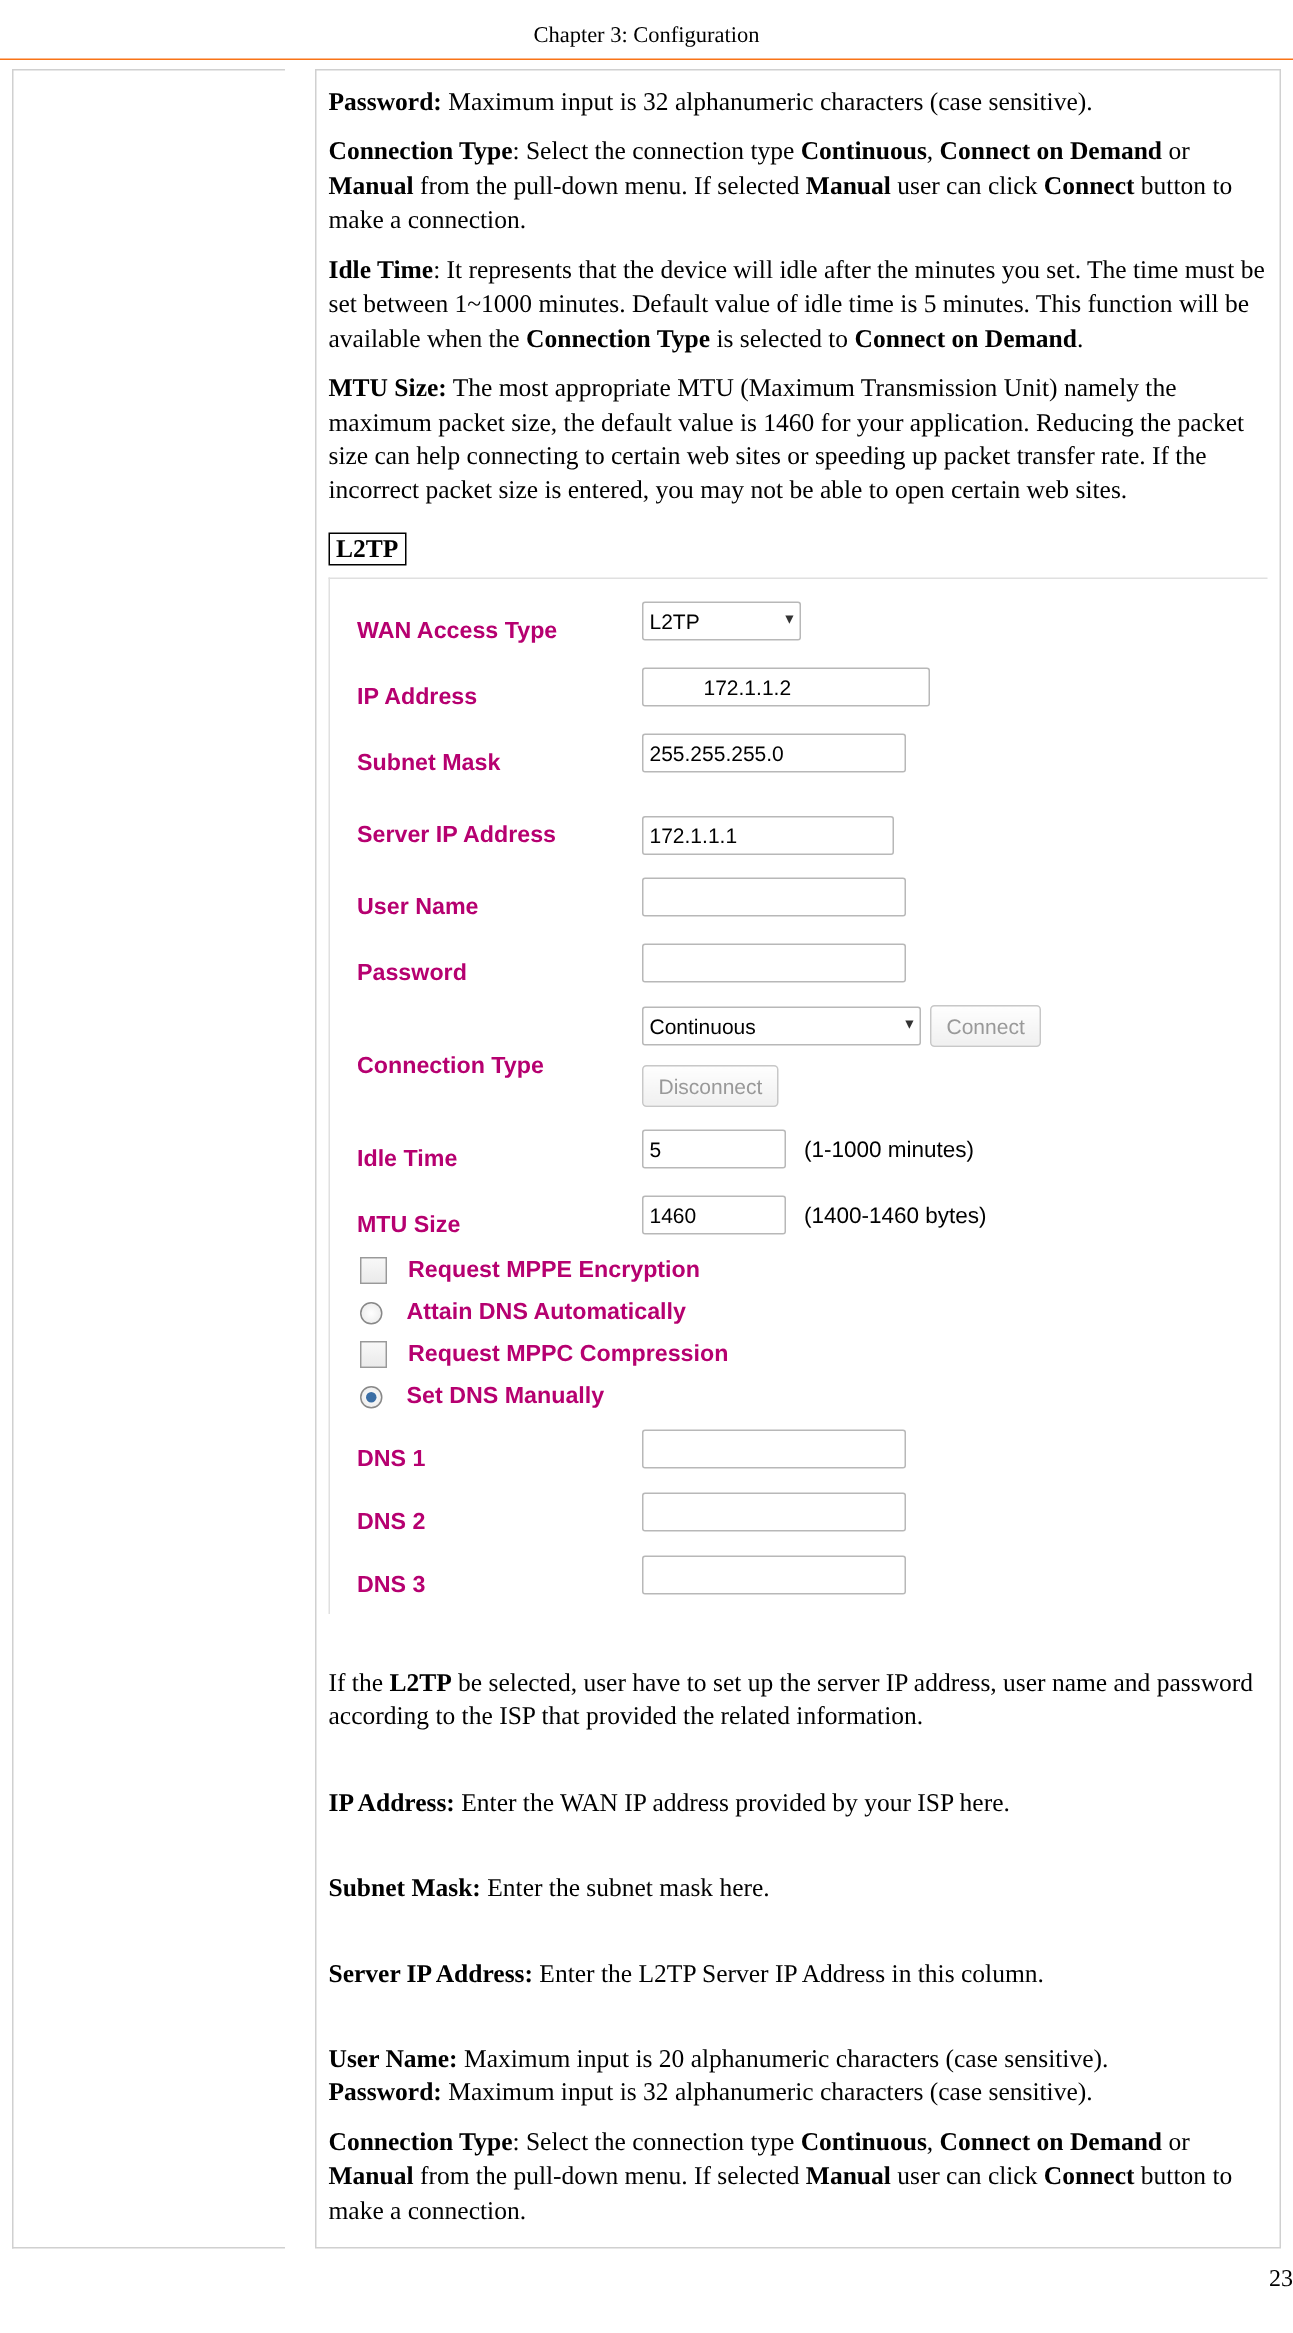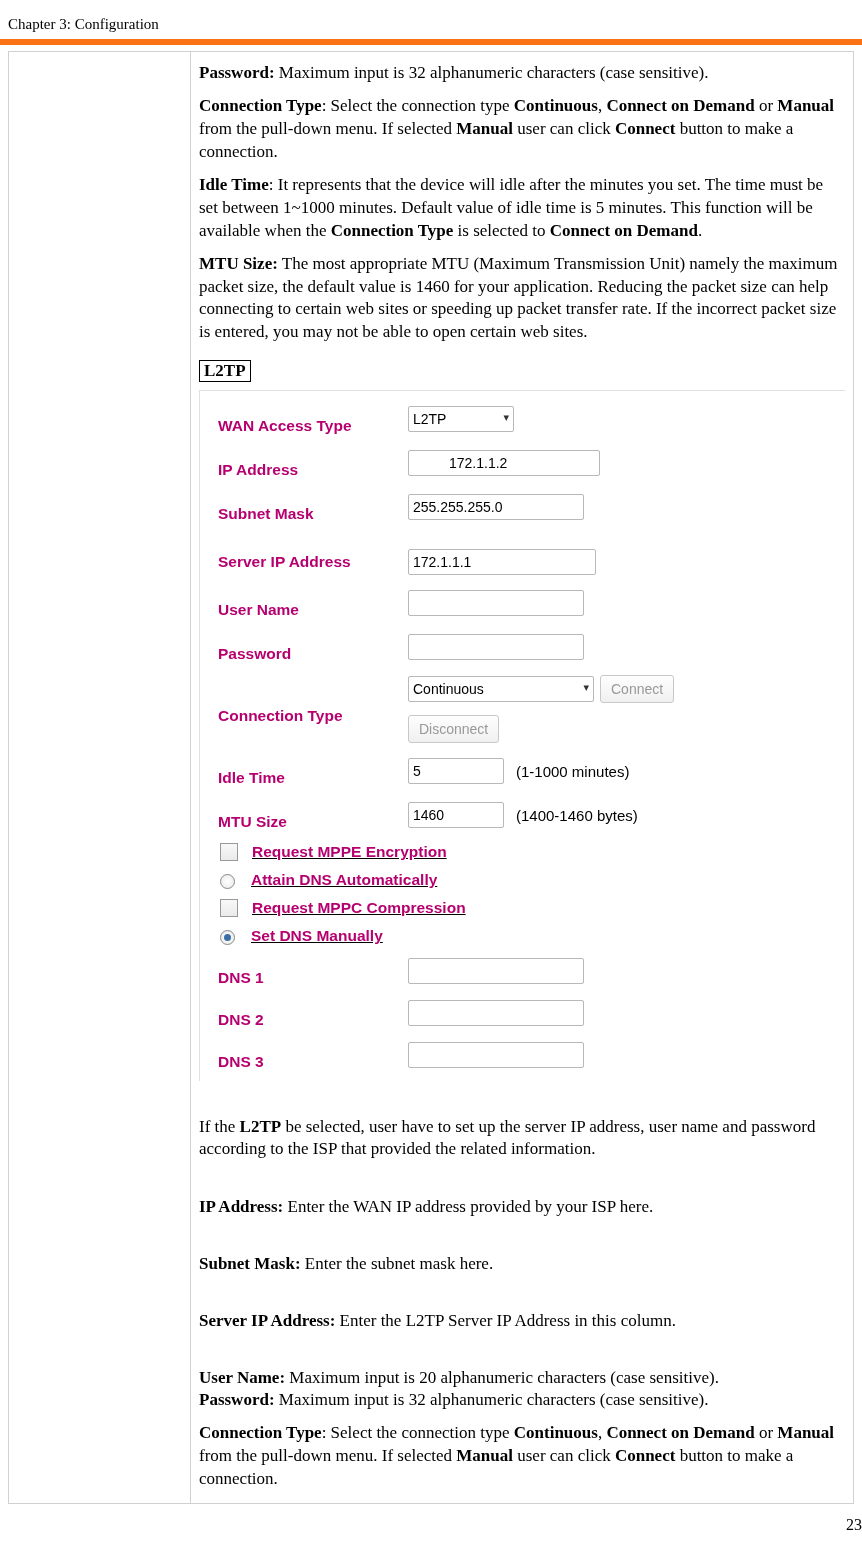--- a/index.html
+++ b/index.html
@@ -6,28 +6,29 @@
   body {
     font-family: "Times New Roman", Times, serif;
     font-size: 17px;
     color: #000;
     background: #fff;
     width: 862px;
     margin: 0 auto;
     padding: 10px 0;
   }
   .header-bar {
-    text-align: left;
+    text-align: center;
     padding: 6px 8px 6px 8px;
-    border-bottom: 6px solid #f97316;
+    border-bottom: 1px solid #f97316;
     font-size: 15px;
   }
   .outer {
     display: flex;
     margin: 6px 8px 0 8px;
+    gap: 20px;
   }
   .left-col {
     width: 182px;
     border: 1px solid #d0d0d0;
     border-right: none;
   }
   .right-col {
     flex: 1;
     border: 1px solid #d0d0d0;
     padding: 10px 8px 12px 8px;
@@ -93,21 +94,21 @@
     background: linear-gradient(#fefefe,#f0f0f0);
     border-radius: 3px;
     height: 28px;
     padding: 0 10px;
     font-size: 14px;
     color: #999;
     display: inline-flex;
     align-items: center;
   }
   .note { color: #000; font-size: 15px; margin-left: 6px; }
-  .opt-row { display: flex; align-items: flex-end; padding-left: 10px; margin-bottom: 10px; text-decoration: underline; }
+  .opt-row { display: flex; align-items: center; padding-left: 10px; margin-bottom: 10px; }
   .opt-row .box { width: 18px; height: 18px; border: 1px solid #999; background: linear-gradient(#f8f8f8,#eaeaea); margin-right: 14px; }
   .opt-row .radio { width: 15px; height: 15px; border: 1px solid #888; background: radial-gradient(#fff,#e8e8e8); border-radius: 50%; margin-right: 16px; position:relative; }
   .opt-row .radio.on::after { content:""; position:absolute; left:3px; top:3px; width:7px; height:7px; border-radius:50%; background:#3a6ea5; }
   .opt-row .lbl { color: #b60070; font-weight: bold; font-size: 15.5px; }
   .page-num { text-align: right; margin-top: 12px; font-size: 16px; }
 </style>
 </head>
 <body>
 
 <div class="header-bar">
@@ -157,21 +158,21 @@
       <div class="form-row">
         <div class="fld-label">Subnet Mask</div>
         <div class="fld-value">
             <input class="input" style="width: 176px;" value="255.255.255.0">
           </div>
       </div>
 
       <div class="form-row">
         <div class="fld-label">Server IP Address</div>
         <div class="fld-value">
-            <input class="input" style="width: 188px; margin-top: 14px;" value="172.1.1.1">
+            <input class="input" style="width: 168px; margin-top: 14px;" value="172.1.1.1">
           </div>
       </div>
 
       <div class="form-row">
         <div class="fld-label">User Name</div>
         <div class="fld-value">
             <input class="input" style="width: 176px;" value="">
           </div>
       </div>
 

